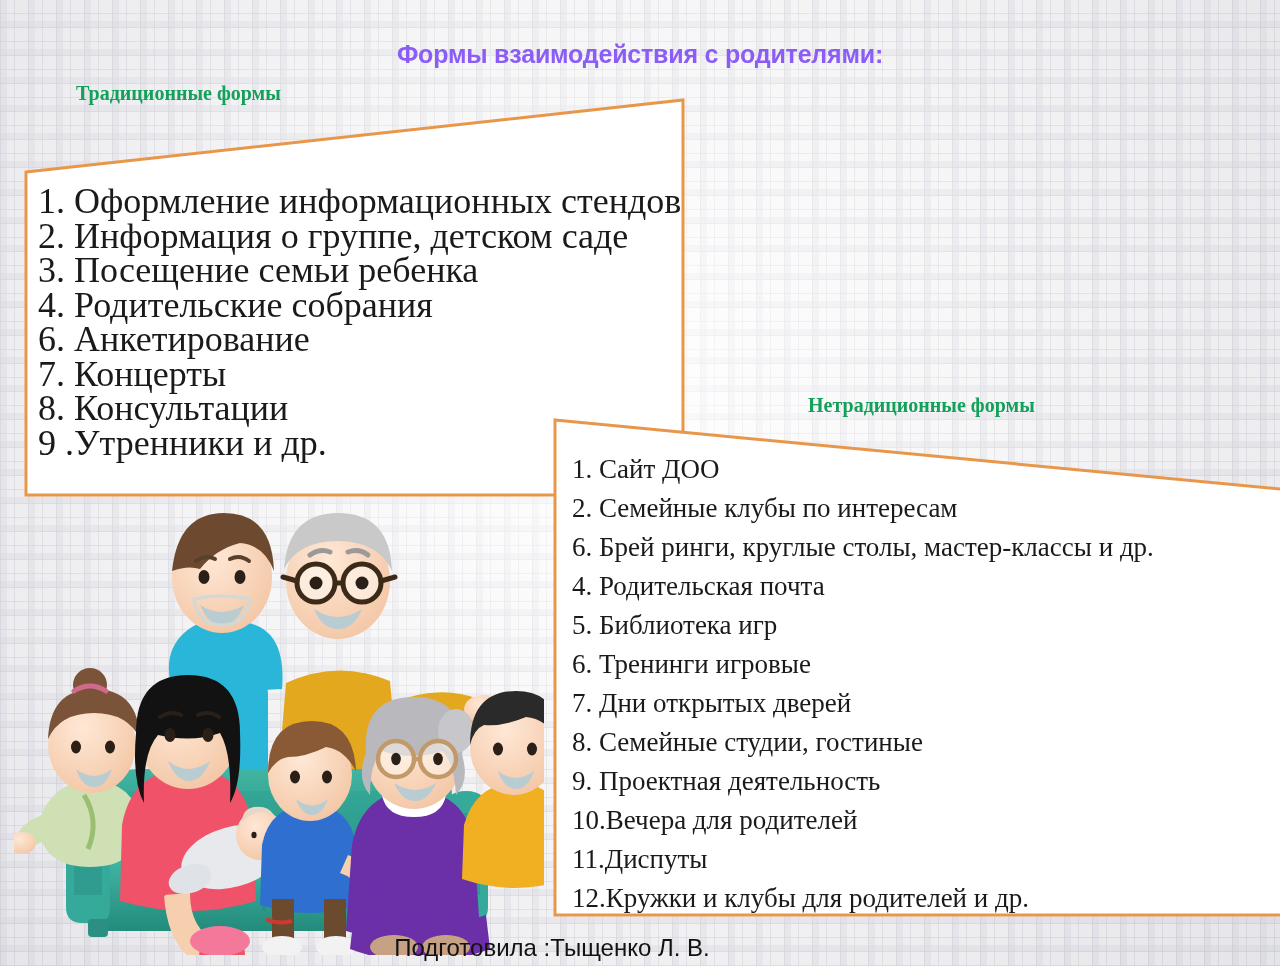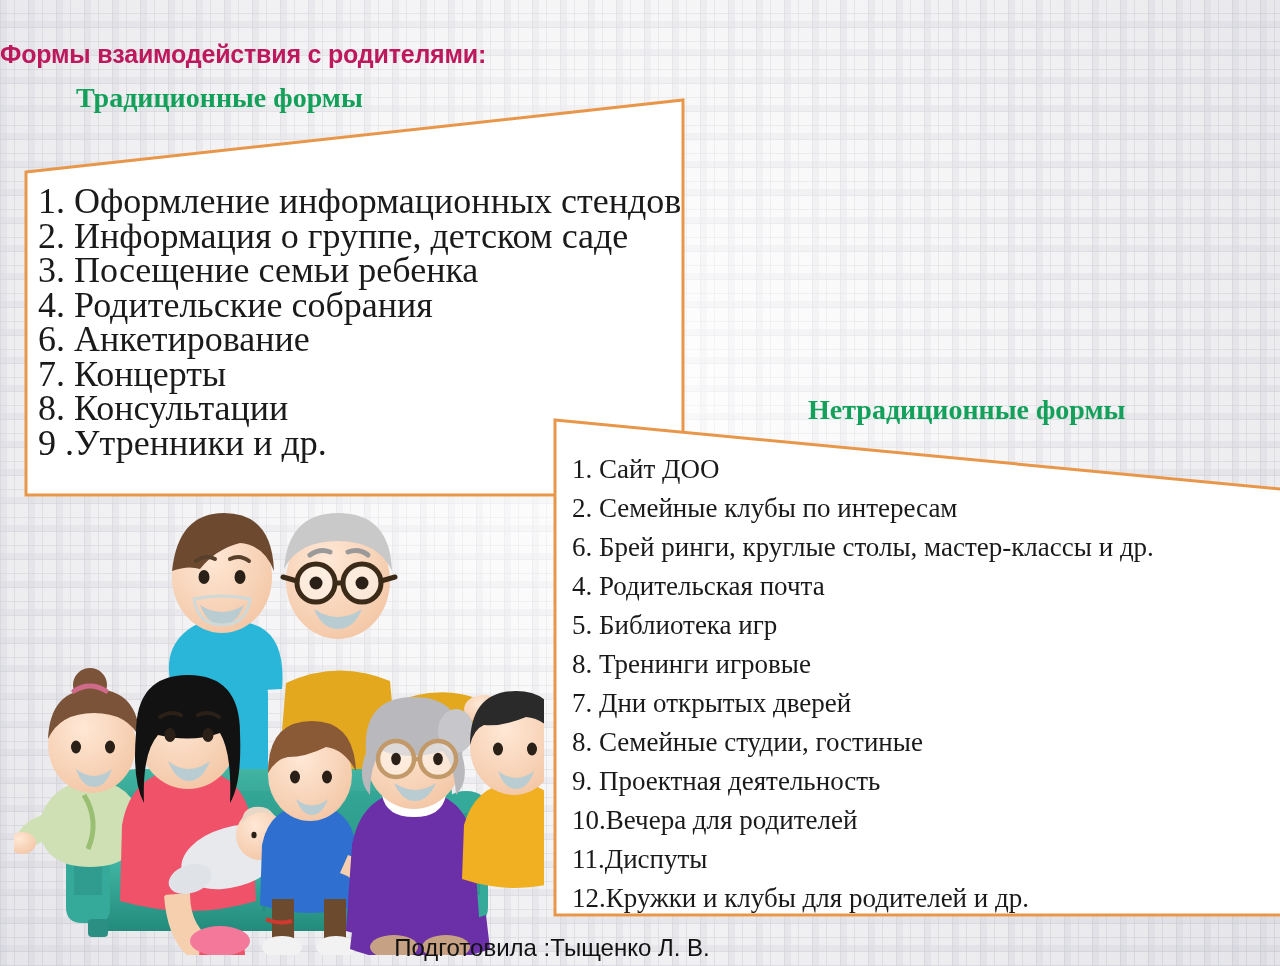--- a/index.html
+++ b/index.html
@@ -41,33 +41,33 @@
     background-image: radial-gradient(circle at 46% 40%, rgba(255,255,255,0.85) 0%, rgba(255,255,255,0.25) 55%, rgba(255,255,255,0) 100%);
     pointer-events: none;
   }
 
   
   .main-title {
     position: absolute;
     top: 40px;
     left: 0;
     width: 1280px;
-    text-align: left;
+    text-align: center;
     font-family: "Liberation Sans", sans-serif;
     font-weight: bold;
     font-size: 25px;
-    color: #be185d;
+    color: #8b5cf6;
     letter-spacing: -0.2px;
     white-space: nowrap;
   }
   .section-head {
     position: absolute;
     font-family: "Liberation Serif", serif;
     font-weight: bold;
-    font-size: 28px;
+    font-size: 20px;
     color: #13a05a;
     white-space: nowrap;
   }
   .head-left  { top: 82px; left: 76px; }
   .head-right { top: 356px; left: 808px; margin-top: 38px; }
 
   
   .panel-svg {
     position: absolute;
     top: 0;
@@ -155,21 +155,21 @@
   </ul>
 
   <div class="section-head head-right">Нетрадиционные формы</div>
 
   <ul class="list list-right">
     <li>1. Сайт ДОО</li>
     <li>2. Семейные клубы по интересам</li>
     <li>6. Брей ринги, круглые столы, мастер-классы  и др.</li>
     <li>4. Родительская почта</li>
     <li>5. Библиотека игр</li>
-    <li>8. Тренинги игровые</li>
+    <li>6. Тренинги игровые</li>
     <li>7. Дни открытых дверей</li>
     <li>8. Семейные студии, гостиные</li>
     <li>9. Проектная деятельность</li>
     <li>10.Вечера для родителей</li>
     <li>11.Диспуты</li>
     <li>12.Кружки и клубы для родителей  и  др.</li>
   </ul>
 
   <svg class="family" viewBox="0 0 530 460">
     <defs>

